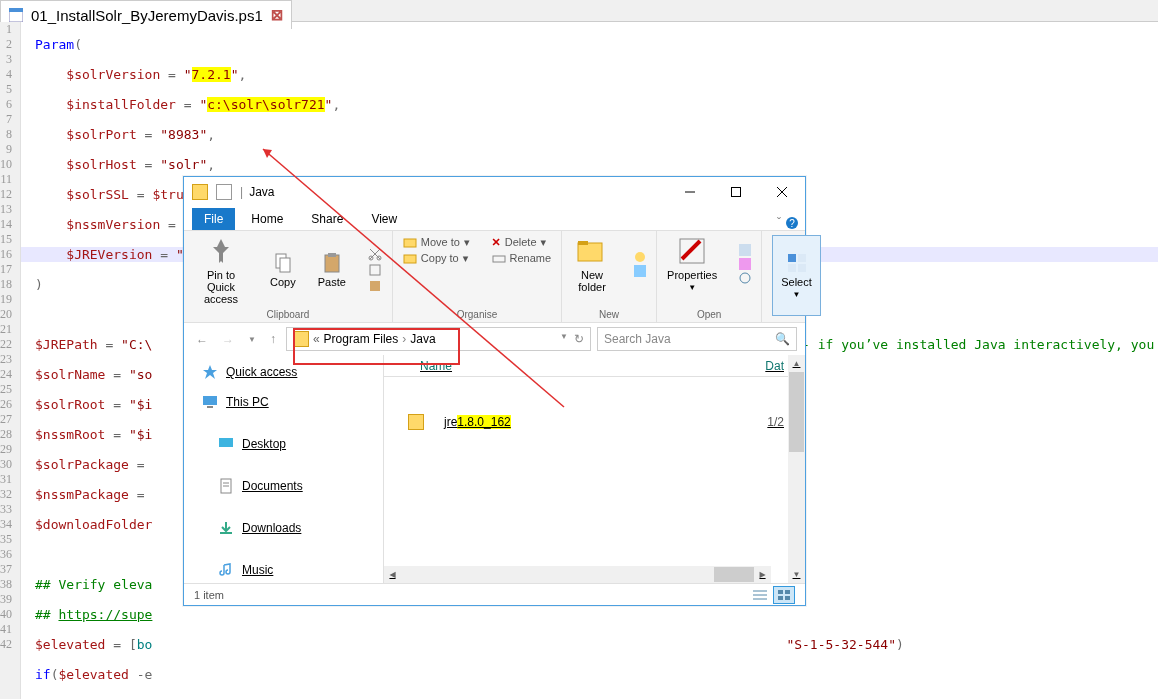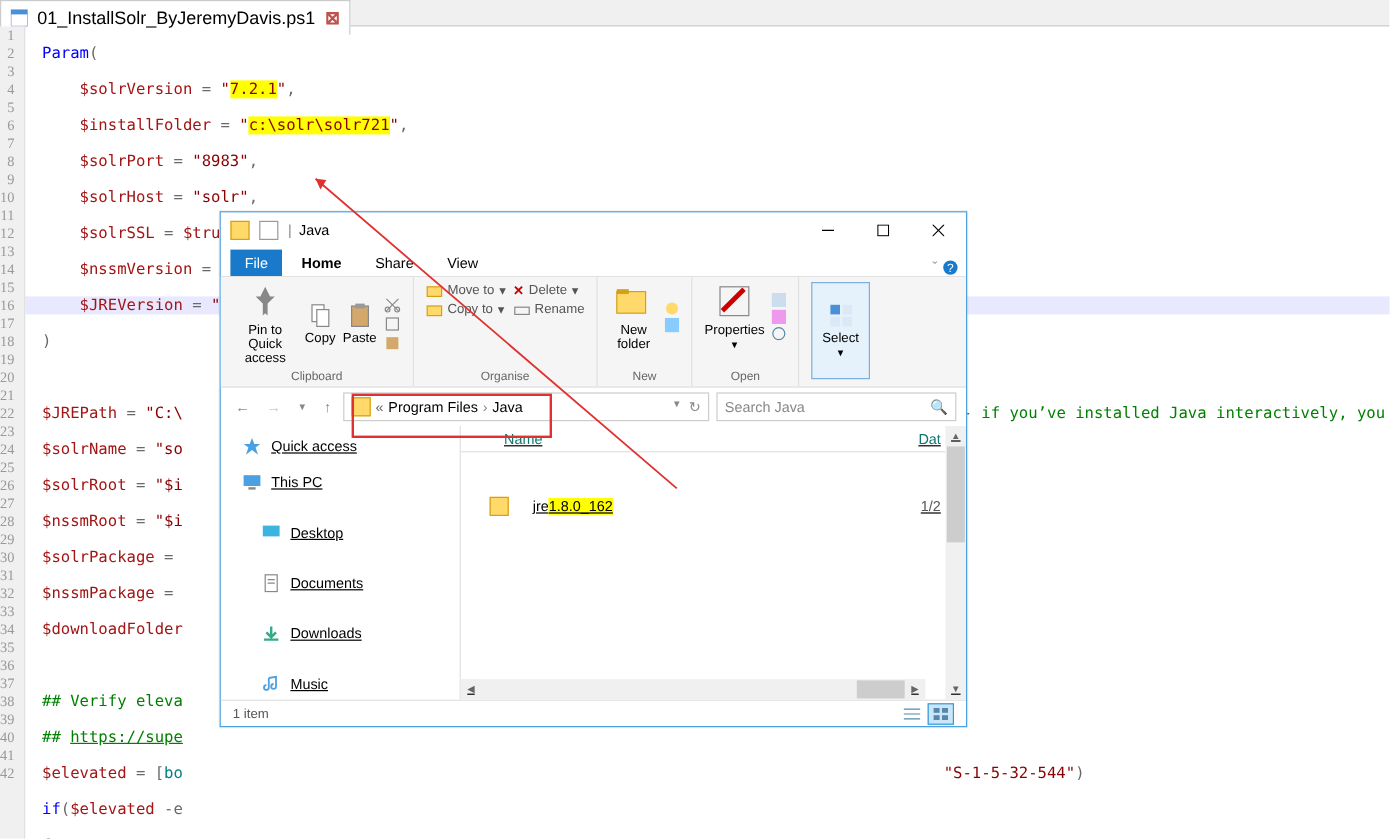--- a/index.html
+++ b/index.html
@@ -23,30 +23,30 @@
 
 .explorer { position: absolute; left: 183px; top: 176px; width: 623px; height: 430px; background: #fff; border: 1px solid #4da0e0; font-family: 'Segoe UI', sans-serif; font-size: 12px; box-shadow: 0 0 0 1px rgba(0,0,0,0.05); }
 .titlebar { height: 30px; display: flex; align-items: center; padding-left: 8px; }
 .tb-icon { width: 16px; height: 16px; background: #ffd96a; border: 1px solid #d4a017; margin-right: 8px; }
 .tb-controls { display: flex; }
 .tb-btn { width: 46px; height: 30px; display: flex; align-items: center; justify-content: center; }
 
 .ribbon-tabs { height: 24px; display: flex; align-items: flex-end; gap: 4px; padding-left: 8px; border-bottom: 1px solid #e0e0e0; }
 .rtab { padding: 4px 12px; font-size: 12px; }
 .rtab.file { background: #1979ca; color: #fff; }
-.rtab.active { background: #fff; font-weight: bold; }
+.rtab.active { background: #fff; }
 .rhelp { margin-left: auto; margin-right: 6px; padding-top:4px; display:flex; gap:4px; align-items:center; }
 
 .ribbon { height: 92px; background: #f5f5f5; border-bottom: 1px solid #e0e0e0; display: flex; }
 .rgroup { border-right: 1px solid #e0e0e0; padding: 4px 10px 2px 10px; text-align: center; display: flex; flex-direction: column; justify-content: space-between; font-size: 11px; }
 .rbtn-big { display: flex; flex-direction: column; align-items: center; gap: 2px; font-size: 11px; }
 .ricon { width: 22px; height: 22px; display: inline-block; }
 .ricon-lg { width: 32px; height: 32px; display: inline-block; }
 .rlabel { color: #666; font-size: 10px; margin-top: auto; }
-.rrow { display:flex; gap:6px; align-items:center; }
+.rrow { display:flex; gap:22px; align-items:center; }
 .rstack { display:flex; flex-direction:column; gap:2px; font-size:11px; align-items:flex-start; }
 .ritem { display:flex; gap:4px; align-items:center; white-space:nowrap; color:#555;}
 
 .navbar { height: 32px; display: flex; align-items: center; gap: 6px; padding: 0 8px; }
 .navarrow { color: #888; padding: 4px; }
 .address { flex: 1; border: 1px solid #ccc; height: 24px; display: flex; align-items: center; padding: 0 6px; gap: 4px; position: relative; }
 .address .fld { width:16px; height:16px; background: #ffd96a; border:1px solid #d4a017; }
 .searchbox { width: 200px; border: 1px solid #ccc; height: 24px; display: flex; align-items: center; padding: 0 6px; color: #888; gap:4px; }
 
 .body { display: flex; height: calc(100% - 30px - 24px - 92px - 32px - 22px); text-decoration: underline; }

